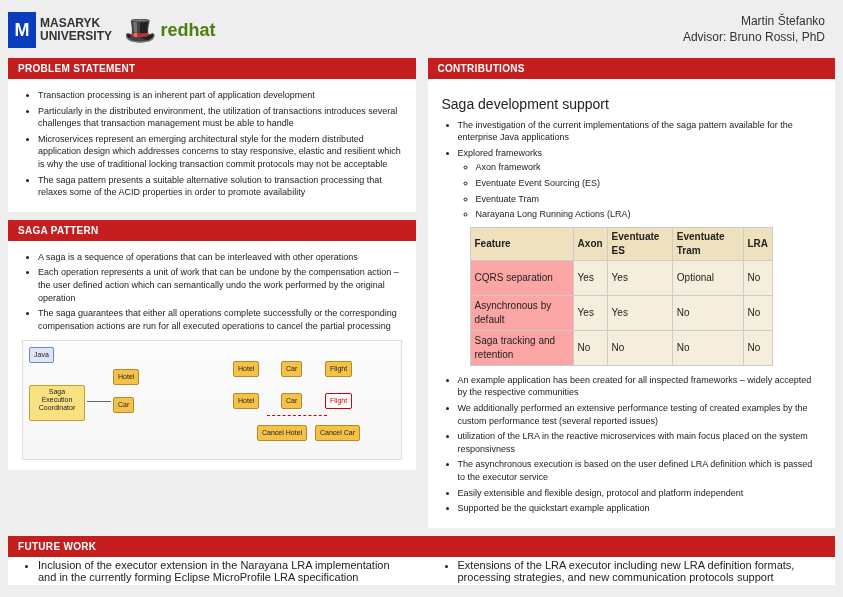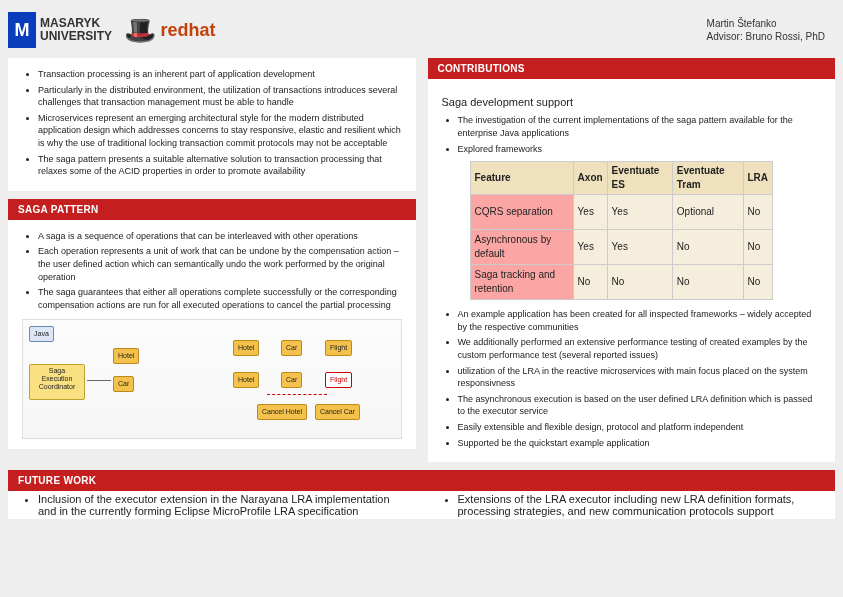--- a/index.html
+++ b/index.html
@@ -28,36 +28,36 @@
   .logos { display: flex; align-items: center; gap: 12px; }
   .mu-logo { display: flex; align-items: center; gap: 4px; }
   .mu-block {
     width: 28px; height: 36px; background: #0a3dbb;
     display: flex; align-items: center; justify-content: center;
     color: #fff; font-weight: bold; font-size: 18px;
   }
   .mu-text { font-size: 12px; font-weight: bold; color: #333; line-height: 1.1; }
   .rh-logo { display: flex; align-items: center; gap: 4px; }
   .rh-hat { color: #c00; font-size: 26px; line-height: 1; }
-  .rh-text { font-size: 18px; font-weight: bold; color: #c2410c; }
+  .rh-text { font-size: 18px; font-weight: bold; color: #4d7c0f; }
   .title-block { text-align: center; flex: 1; padding: 0 20px; }
   .main-title { color: #c41e1e; font-size: 22px; font-weight: bold; line-height: 1.2; }
-  .authors { font-size: 10px; color: #333; line-height: 1.3; }
+  .authors { text-align: right; font-size: 12px; color: #333; line-height: 1.3; }
   .columns { display: flex; gap: 12px; }
   .col { flex: 1; display: flex; flex-direction: column; gap: 8px; }
   .section { background: #fff; }
   .section-header {
     background: #c41e1e; color: #fff; font-weight: bold;
     font-size: 10px; padding: 5px 10px; letter-spacing: 0.3px;
   }
   .section-body { padding: 10px 14px; font-size: 9px; line-height: 1.4; }
   .section-body ul { list-style: disc; padding-left: 16px; }
   .section-body ul ul { list-style: circle; padding-left: 18px; margin-top: 2px; }
   .section-body li { margin-bottom: 3px; }
-  .subhead { font-size: 11px; margin: 6px 0 4px 0; }
+  .subhead { font-size: 14px; margin: 6px 0 4px 0; }
   .diagram {
     margin-top: 8px;
     border: 1px solid #ddd;
     height: 120px;
     position: relative;
     background: linear-gradient(#fcfcfc,#f6f6f6);
   }
   .dn { position: absolute; font-size: 7px; text-align: center; border: 1px solid #999; border-radius: 2px; padding: 2px 4px; }
   .dn.sec { background:#f9e080; border-color:#c0a030; }
   .dn.svc { background:#f4c24a; border-color:#b88a20; }
@@ -100,20 +100,21 @@
     <div class="authors">
       <div>Martin Štefanko</div>
       <div>Advisor: Bruno Rossi, PhD</div>
     </div>
   </div>
 
   <div class="columns">
     <div class="col">
 
       <div class="section">
+        <div class="section-header">PROBLEM STATEMENT</div>
         <div class="section-body">
           <ul>
             <li>Transaction processing is an inherent part of application development</li>
             <li>Particularly in the distributed environment, the utilization of transactions introduces several challenges that transaction management must be able to handle</li>
             <li>Microservices represent an emerging architectural style for the modern distributed application design which addresses concerns to stay responsive, elastic and resilient which is why the use of traditional locking transaction commit protocols may not be acceptable</li>
             <li>The saga pattern presents a suitable alternative solution to transaction processing that relaxes some of the ACID properties in order to promote availability</li>
           </ul>
         </div>
       </div>
 
@@ -148,20 +149,26 @@
 
     <div class="col">
       <div class="section">
         <div class="section-header">CONTRIBUTIONS</div>
         <div class="section-body">
           <div class="subhead">Saga development support</div>
           <ul>
             <li>The investigation of the current implementations of the saga pattern available for the enterprise Java applications</li>
             <li>
               <span>Explored frameworks</span>
+              <ul>
+                <li>Axon framework</li>
+                <li>Eventuate Event Sourcing (ES)</li>
+                <li>Eventuate Tram</li>
+                <li>Narayana Long Running Actions (LRA)</li>
+              </ul>
             </li>
           </ul>
 
           <table class="cmp-table">
             <tbody>
                 <tr>
               <th>Feature</th>
               <th>Axon</th>
               <th>Eventuate ES</th>
               <th>Eventuate Tram</th>

